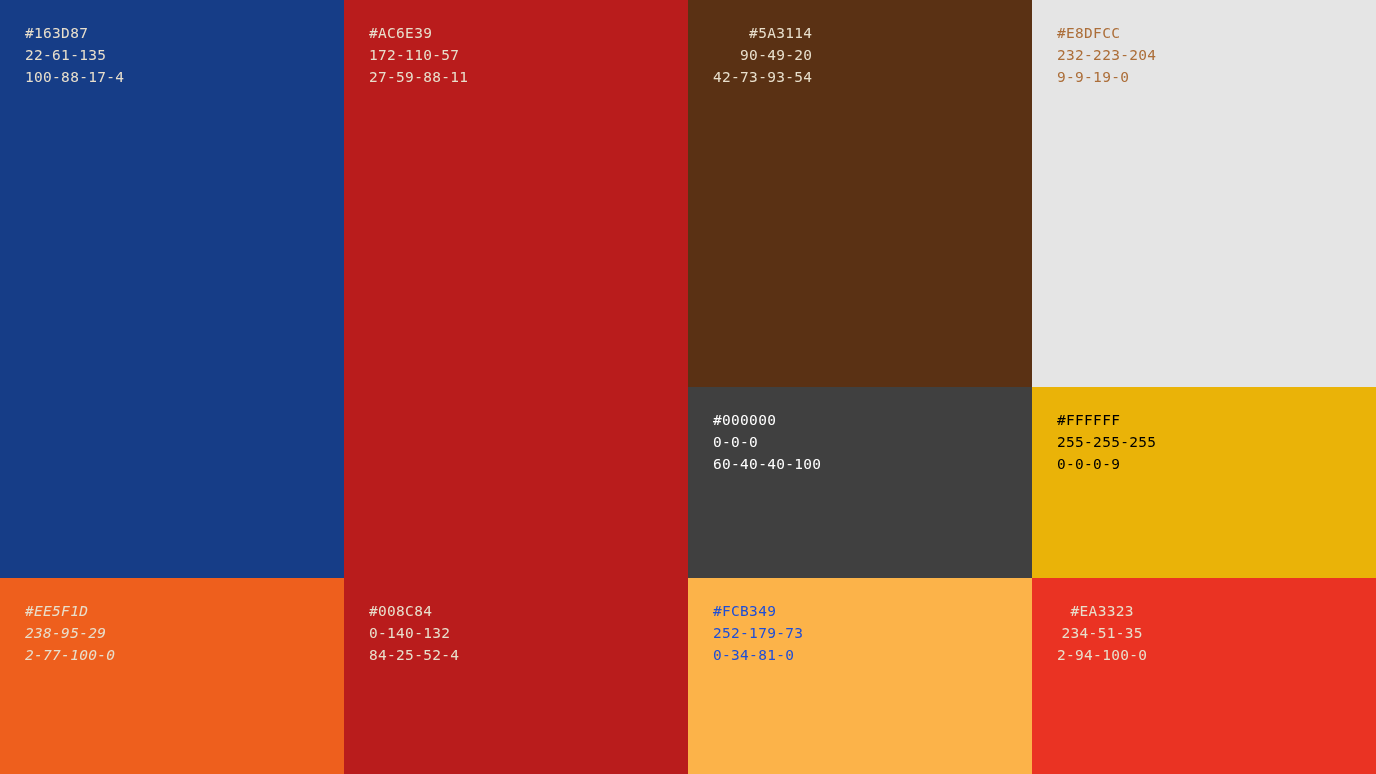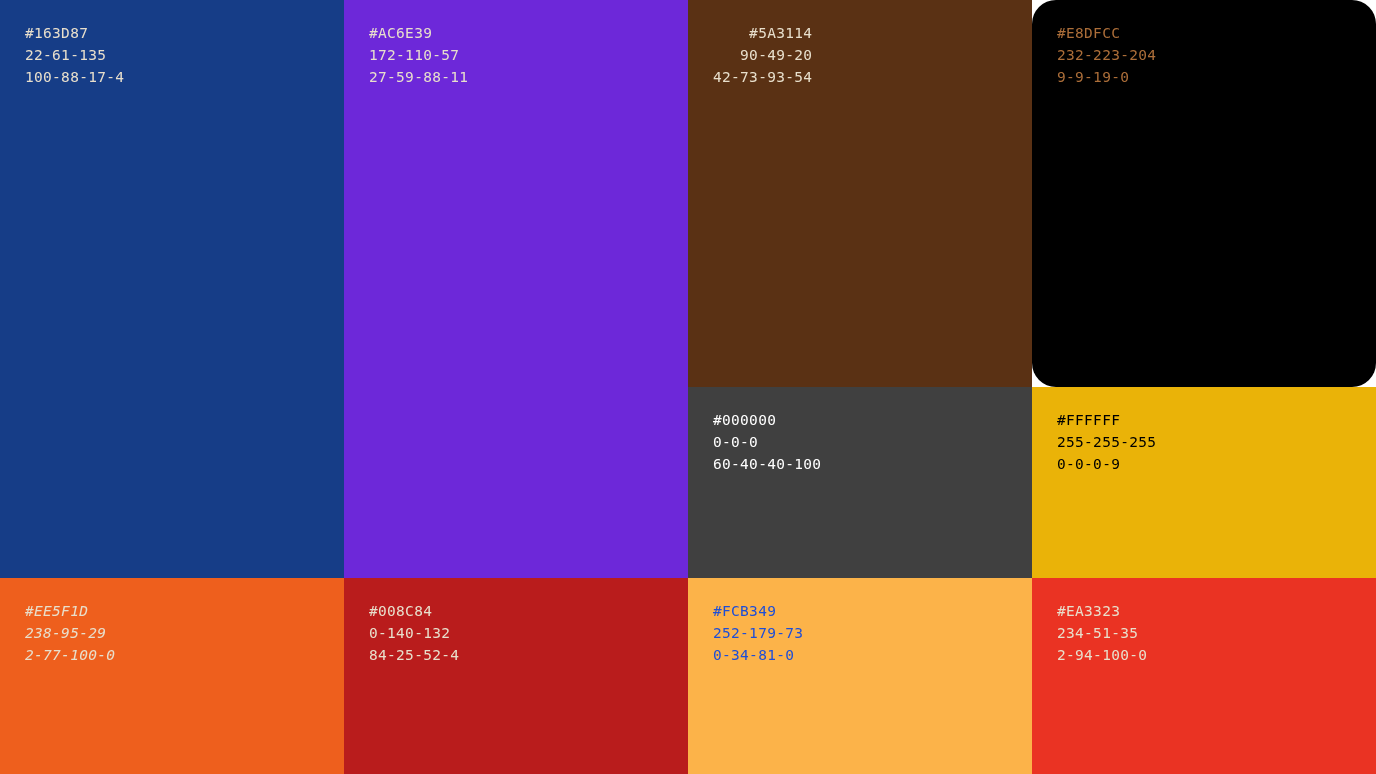--- a/index.html
+++ b/index.html
@@ -47,21 +47,21 @@
   #swatch-teal   { left: 344px;  top: 578px; width: 344px; height: 196px; }
 
   
   #swatch-darkbrown { left: 688px; top: 0px;   width: 344px; height: 387px; }
   #swatch-black     { left: 688px; top: 387px; width: 344px; height: 191px; }
   #swatch-yellow    { left: 688px; top: 578px; width: 344px; height: 196px; }
 
   
   #swatch-cream  { left: 1032px; top: 0px;   width: 344px; height: 387px; }
   #swatch-white  { left: 1032px; top: 387px; width: 344px; height: 191px; }
-  #swatch-red    { left: 1032px; top: 578px; width: 344px; height: 196px; }
+  #swatch-red    { left: 1032px; top: 578px; width: 344px; height: 196px; text-align: center; }
 </style>
 </head>
 <body>
 
 <div id="palette-board">
 
   <div class="swatch" id="swatch-blue" style="background-color: rgb(22, 61, 135); color: rgb(232, 223, 204);">
     <div class="swatch-labels">
       <span class="swatch-line">#163D87</span>
       <span class="swatch-line">22-61-135</span>
@@ -70,21 +70,21 @@
   </div>
 
   <div class="swatch" id="swatch-orange" style="background-color: rgb(238, 95, 29); color: rgb(232, 223, 204); font-style: italic;">
     <div class="swatch-labels">
       <span class="swatch-line">#EE5F1D</span>
       <span class="swatch-line">238-95-29</span>
       <span class="swatch-line">2-77-100-0</span>
     </div>
   </div>
 
-  <div class="swatch" id="swatch-ochre" style="background-color: #6d28d9; color: rgb(232, 223, 204);">
+  <div class="swatch" id="swatch-ochre" style="background-color: #b91c1c; color: rgb(232, 223, 204);">
     <div class="swatch-labels">
       <span class="swatch-line">#AC6E39</span>
       <span class="swatch-line">172-110-57</span>
       <span class="swatch-line">27-59-88-11</span>
     </div>
   </div>
 
   <div class="swatch" id="swatch-teal" style="background-color: #b91c1c; color: rgb(232, 223, 204);">
     <div class="swatch-labels">
       <span class="swatch-line">#008C84</span>
@@ -110,21 +110,21 @@
   </div>
 
   <div class="swatch" id="swatch-yellow" style="background-color: rgb(252, 179, 73); color: #1d4ed8;">
     <div class="swatch-labels">
       <span class="swatch-line">#FCB349</span>
       <span class="swatch-line">252-179-73</span>
       <span class="swatch-line">0-34-81-0</span>
     </div>
   </div>
 
-  <div class="swatch" id="swatch-cream" style="background-color: #000000; color: rgb(172, 110, 57); border-radius: 24px;">
+  <div class="swatch" id="swatch-cream" style="background-color: #e5e5e5; color: rgb(172, 110, 57);">
     <div class="swatch-labels">
       <span class="swatch-line">#E8DFCC</span>
       <span class="swatch-line">232-223-204</span>
       <span class="swatch-line">9-9-19-0</span>
     </div>
   </div>
 
   <div class="swatch" id="swatch-white" style="background-color: #eab308; color: rgb(0, 0, 0);">
     <div class="swatch-labels">
       <span class="swatch-line">#FFFFFF</span>

